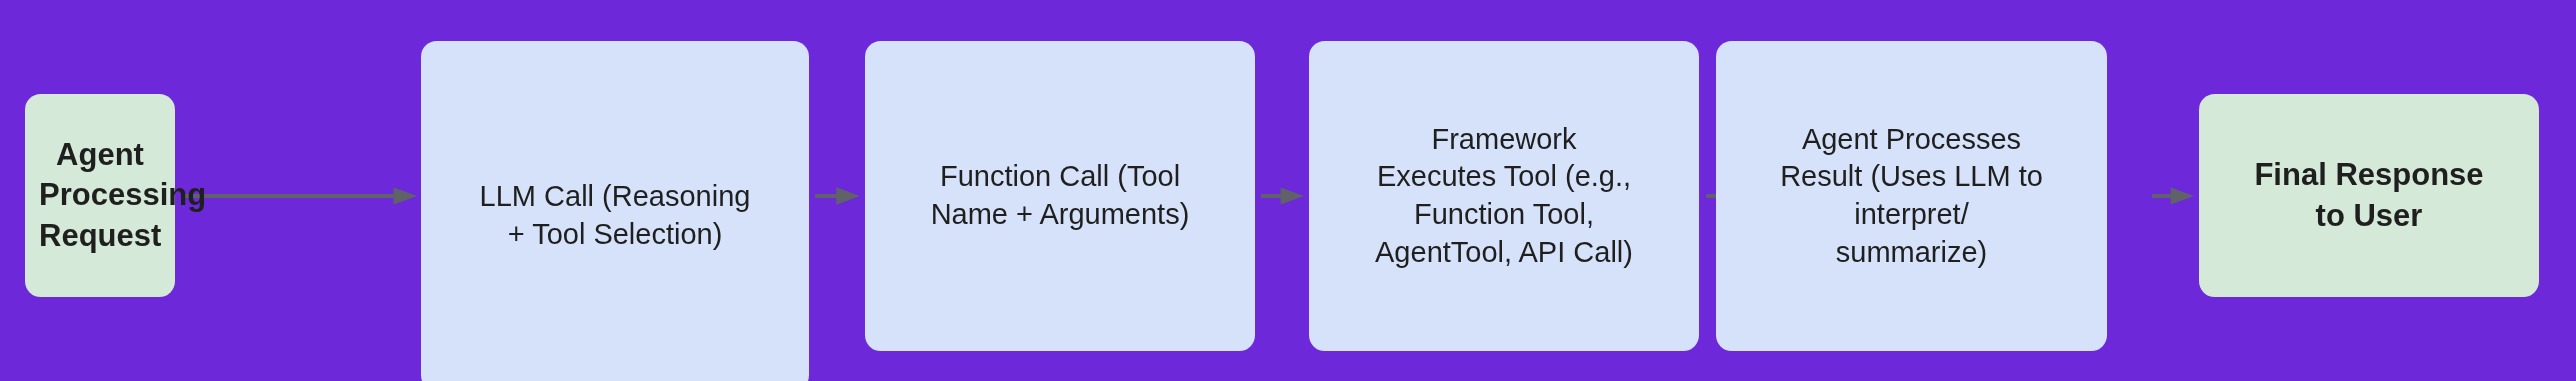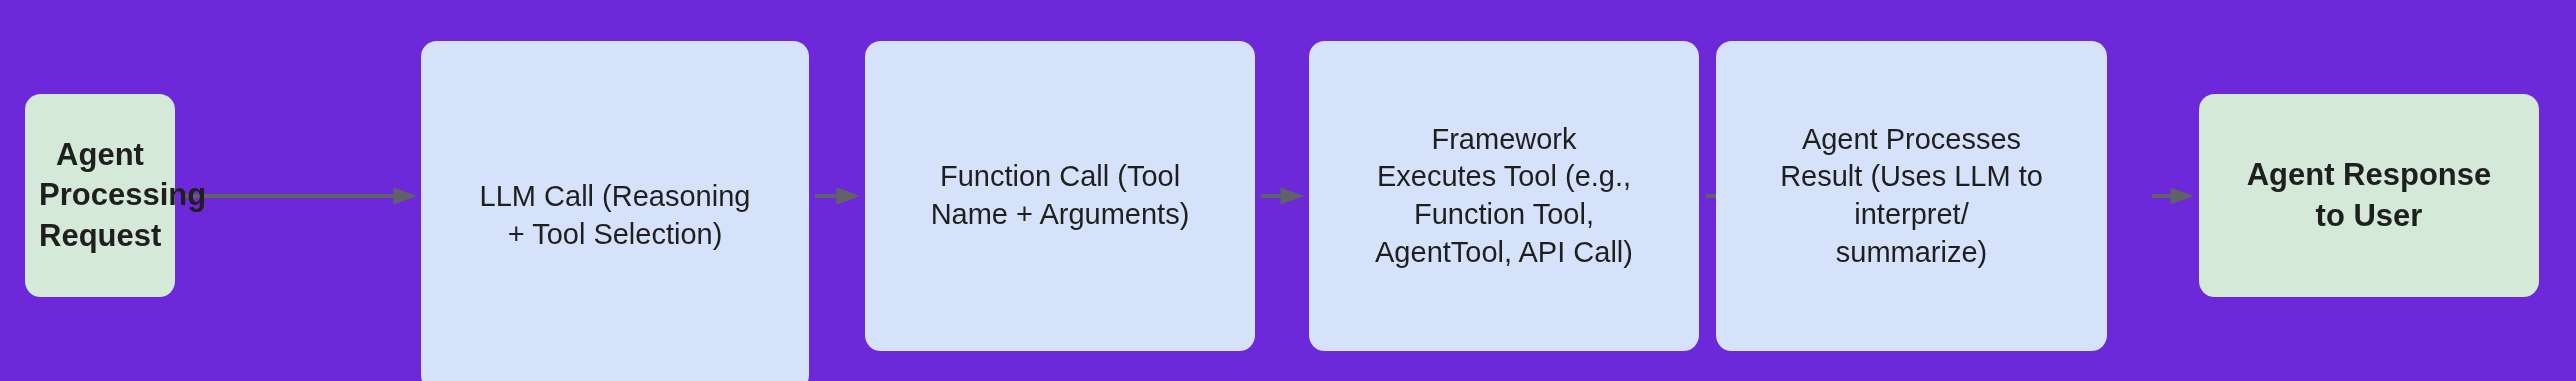--- a/index.html
+++ b/index.html
@@ -94,16 +94,16 @@
     <div class="node process" style="left: 865px; top: 41px; width: 390px; height: 310px; background: rgb(214, 226, 250); align-items: center;"><span class="node-label">Function Call (Tool
 Name + Arguments)</span></div>
     <div class="node process" style="left: 1309px; top: 41px; width: 390px; height: 310px; background: rgb(214, 226, 250);"><span class="node-label">Framework
 Executes Tool (e.g.,
 Function Tool,
 AgentTool, API Call)</span></div>
     <div class="node process" style="left: 1716px; top: 41px; width: 391px; height: 310px; background: rgb(214, 226, 250);"><span class="node-label">Agent Processes
 Result (Uses LLM to
 interpret/
 summarize)</span></div>
-    <div class="node terminal" style="left: 2199px; top: 94px; width: 340px; height: 203px; background: rgb(212, 233, 215);"><span class="node-label">Agent Response
+    <div class="node terminal" style="left: 2199px; top: 94px; width: 340px; height: 203px; background: rgb(212, 233, 215);"><span class="node-label">Final Response
 to User</span></div>
   </div>
 
 
 </body></html>

